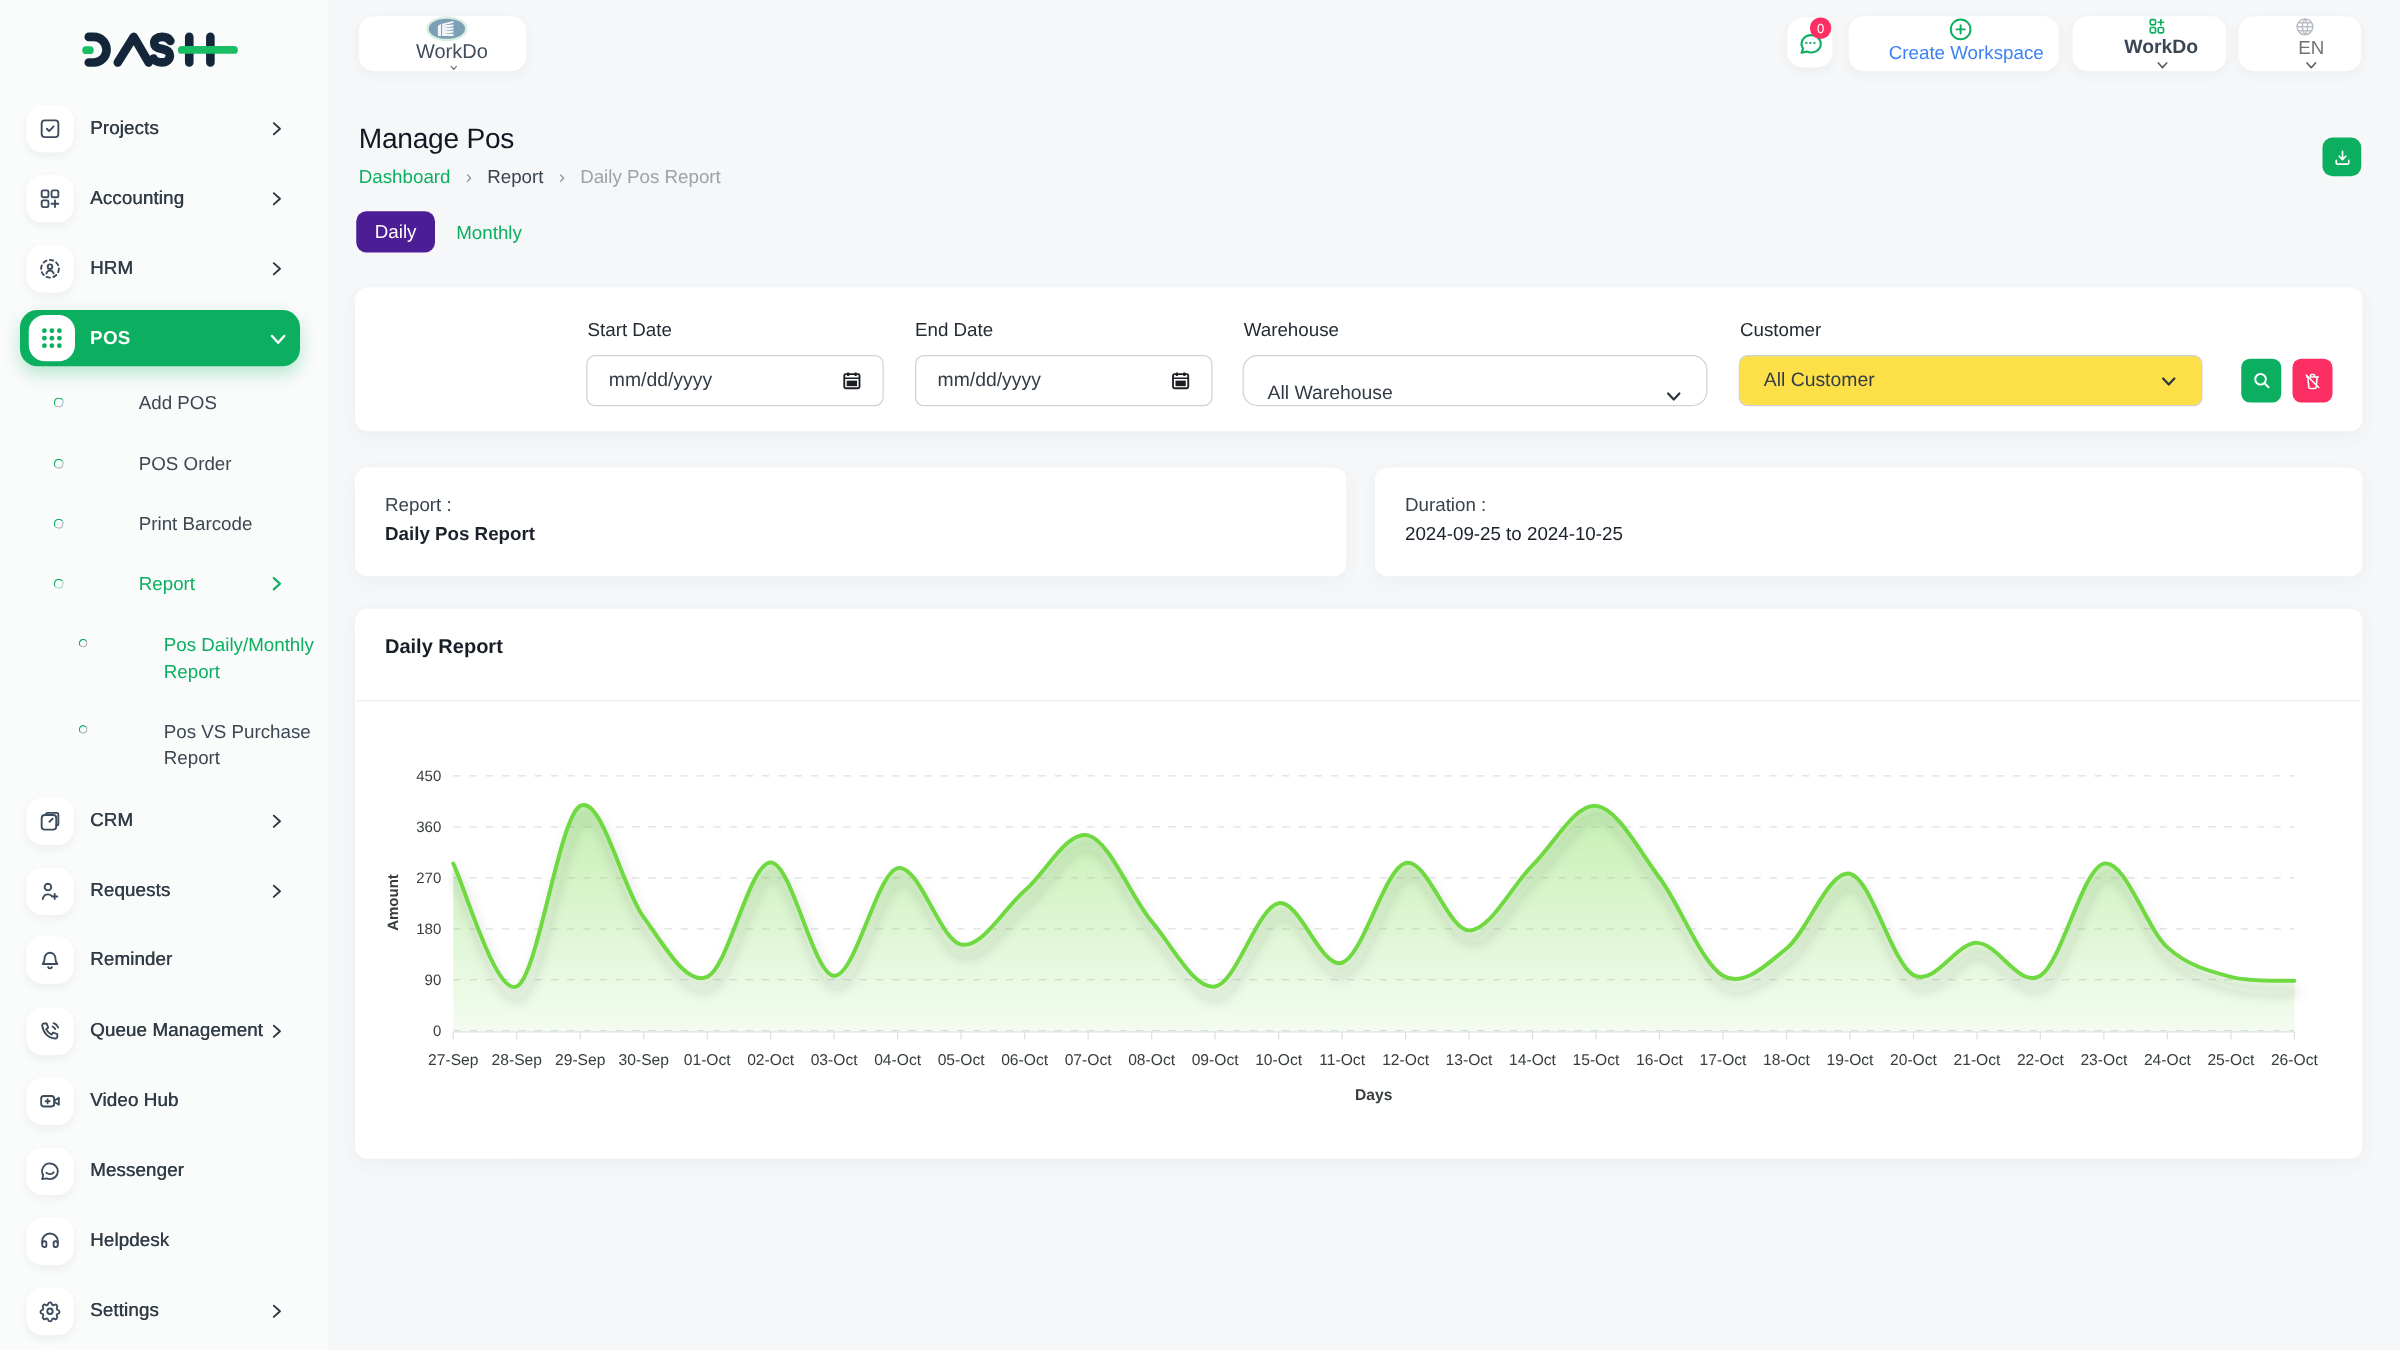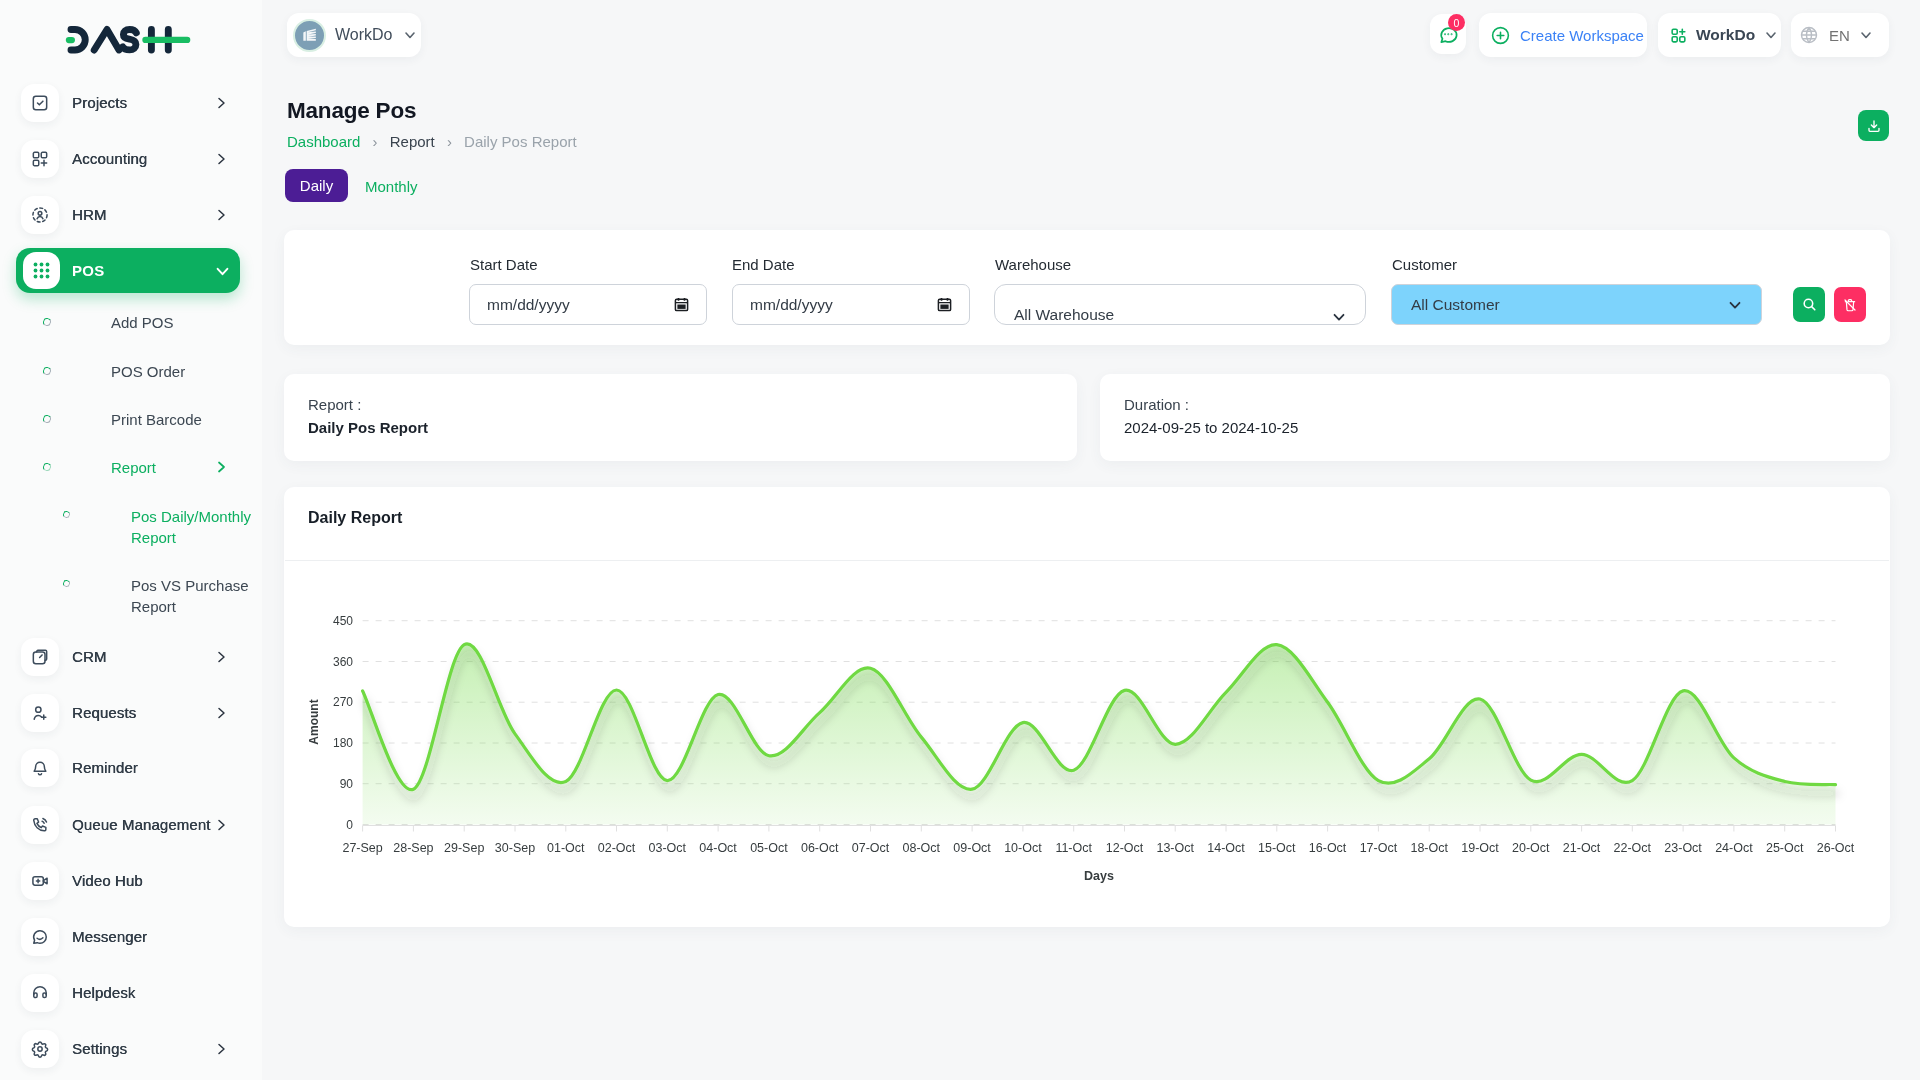--- a/index.html
+++ b/index.html
@@ -5,21 +5,21 @@
 * { margin:0; padding:0; box-sizing:border-box; }
 html,body { width:1920px; height:1080px; overflow:hidden; }
 body { font-family:"Liberation Sans", sans-serif; background:#f6f7f8; position:relative; color:#1f2937; }
 .sidebar { position:absolute; left:0; top:0; width:262px; height:1080px; background:#fafbfb; }
 .tile { position:absolute; left:21px; width:38px; height:38px; background:#fff; border-radius:13px; box-shadow:0 3px 8px rgba(40,50,70,.06); display:flex; align-items:center; justify-content:center; }
 .mitem { position:absolute; left:72px; font-size:15px; font-weight:400; color:#313c47; letter-spacing:.1px; text-shadow:0.35px 0 0 currentColor; }
 .chev { position:absolute; left:215px; width:12px; height:12px; }
 .subtxt { position:absolute; left:66px; font-size:15px; color:#3c4752;margin-left:45px; }
 .bullet { position:absolute; width:8px; height:8px; border-radius:50%; border:1.6px solid #a9b2ba; border-top-color:#0caf60; border-left-color:#0caf60; transform:rotate(12deg); }
 .card { position:absolute; background:#fff; border-radius:10px; box-shadow:0 4px 14px rgba(60,70,90,.05); }
-.btnw { position:absolute; background:#fff; border-radius:12px; box-shadow:0 3px 10px rgba(40,50,70,.05); display:flex; align-items:center; }
+.btnw { position:absolute; background:#fff; border-radius:12px; box-shadow:0 3px 10px rgba(40,50,70,.05); display:flex; align-items:center;flex-direction:column; }
 </style>
 </head>
 <body>
 <div class="sidebar"></div>
 
 <svg style="position:absolute;left:58px;top:18px" width="140" height="46" viewBox="0 0 140 46">
   <g fill="none" stroke="#14273a" stroke-width="6.9" stroke-linecap="round" stroke-linejoin="round">
     <path d="M13 11.5 h4 a10.25 10.25 0 0 1 0 20.5 h-4"></path>
     <path d="M36.2 32 L49 11.5 L61 32"></path>
     <path d="M78.3 14.8 C77 12.3 74.3 11.5 71.6 11.5 C67.6 11.5 65.4 13.6 65.4 16.4 C65.4 19.5 68.2 20.6 71.4 21.1 C74.9 21.7 77.9 23 77.9 26.4 C77.9 29.6 75.3 31.9 71.6 31.9 C68.6 31.9 66 31 64.8 28.8"></path>
@@ -227,21 +227,21 @@
   <svg width="20" height="20" viewBox="0 0 24 24" fill="none" stroke="#b9bec5" stroke-width="1.7">
       <circle cx="12" cy="12" r="9"></circle>
       <path d="M3 12h18M12 3a14.5 14.5 0 0 1 0 18M12 3a14.5 14.5 0 0 0 0 18M4.3 7.5h15.4M4.3 16.5h15.4"></path>
     </svg>
   <div style="margin-left:10px;font-size:15px;font-weight:400;color:#737373">EN</div>
   <svg style="margin-left:10px" width="12" height="12" viewBox="0 0 12 12" fill="none" stroke="#5a646e" stroke-width="1.6" stroke-linecap="round" stroke-linejoin="round">
       <path d="M2 4 L6 8.5 L10 4"></path>
     </svg>
 </div>
 
-<div style="position:absolute;left:287px;top:98px;font-size:22.5px;font-weight:700;color:#121722;letter-spacing:-0.2px">Manage Pos</div>
+<div style="position:absolute;left:287px;top:98px;font-size:22.5px;font-weight:400;color:#121722;letter-spacing:-0.2px">Manage Pos</div>
 <div style="position:absolute;left:287px;top:133px;font-size:15px;color:#39434e">
   <span style="color:#0caf60">Dashboard</span>
   <span style="color:#8d959d;padding:0 8px">›</span>
   <span>Report</span>
   <span style="color:#8d959d;padding:0 8px">›</span>
   <span style="color:#9aa3ab">Daily Pos Report</span>
 </div>
 <div style="position:absolute;left:1858px;top:110px;width:31px;height:31px;background:#0caf60;border-radius:8px;display:flex;align-items:center;justify-content:center">
   <svg width="16" height="16" viewBox="0 0 24 24" fill="none" stroke="#fff" stroke-width="2" stroke-linecap="round" stroke-linejoin="round">
       <path d="M12 4.5v9.5M8 10.5l4 4 4-4"></path>
@@ -273,21 +273,21 @@
       <path d="M4.8 1v3M11.2 1v3" stroke-width="1.8"></path>
       <rect x="3.6" y="8" width="8.8" height="4.7" fill="#1c1f23" stroke="none"></rect>
     </svg>
 </div>
 <div style="position:absolute;left:994px;top:284px;width:372px;height:41px;border:1px solid #ced3da;border-radius:12px;background:#fff;display:flex;align-items:flex-end;padding:0 19px;justify-content:space-between">
   <span style="font-size:15.5px;color:#333c46">All Warehouse</span>
   <svg width="14" height="14" viewBox="0 0 14 14" fill="none" stroke="#2b3440" stroke-width="1.8" stroke-linecap="round" stroke-linejoin="round">
       <path d="M2.5 4.8 L7 9.6 L11.5 4.8"></path>
     </svg>
 </div>
-<div style="position:absolute;left:1391px;top:284px;width:371px;height:41px;border:1px solid #ced3da;border-radius:7px;background:#7dd3fc;display:flex;align-items:center;padding:0 19px;justify-content:space-between">
+<div style="position:absolute;left:1391px;top:284px;width:371px;height:41px;border:1px solid #ced3da;border-radius:7px;background:#fde047;display:flex;align-items:center;padding:0 19px;justify-content:space-between">
   <span style="font-size:15.5px;color:#333c46">All Customer</span>
   <svg width="14" height="14" viewBox="0 0 14 14" fill="none" stroke="#2b3440" stroke-width="1.8" stroke-linecap="round" stroke-linejoin="round">
       <path d="M2.5 4.8 L7 9.6 L11.5 4.8"></path>
     </svg>
 </div>
 <div style="position:absolute;left:1793px;top:287px;width:32px;height:35px;background:#0caf60;border-radius:7px;display:flex;align-items:center;justify-content:center">
   <svg width="17" height="17" viewBox="0 0 24 24" fill="none" stroke="#fff" stroke-width="2.2" stroke-linecap="round">
       <circle cx="10.5" cy="10.5" r="6"></circle>
       <path d="M15 15l4.5 4.5"></path>
     </svg>

